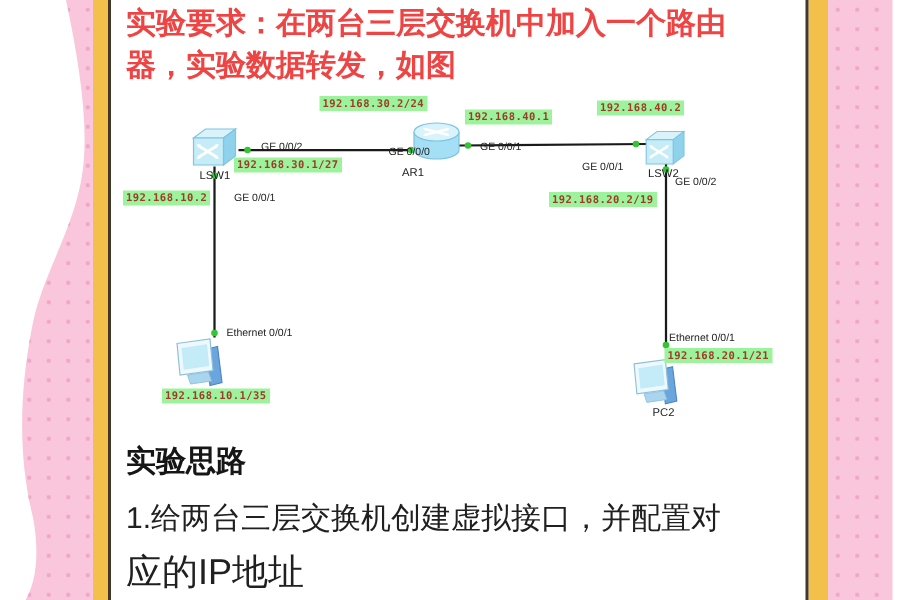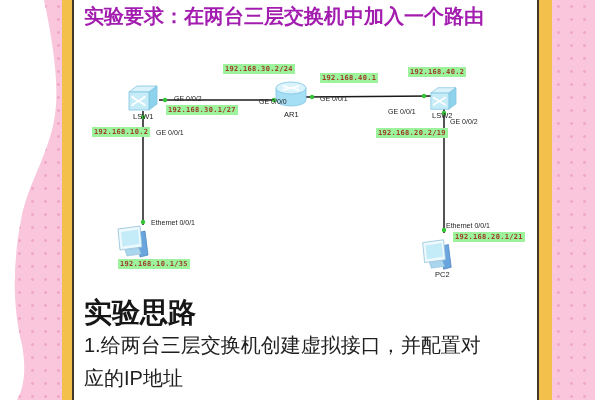--- a/index.html
+++ b/index.html
@@ -20,49 +20,50 @@
     background-color:#f9c6dc;
     background-image:radial-gradient(circle,#f0a6c8 1.3px,rgba(0,0,0,0) 1.5px);
     background-size:13px 13px;
   }
   .gold-left{position:absolute;left:62px;top:0;width:10px;height:400px;background:#f2c04b;}
   .gold-right{position:absolute;left:539px;top:0;width:13px;height:400px;background:#f2c04b;}
   .darkline-left{position:absolute;left:72px;top:0;width:2px;height:400px;background:#43372b;}
   .darkline-right{position:absolute;left:537px;top:0;width:2px;height:400px;background:#43372b;}
   
   .req{position:absolute;left:84px;top:2px;width:452px;font-size:20px;line-height:28px;
-       font-weight:bold;color:#a21caf;}
-  .h2{position:absolute;left:84px;top:294px;font-size:28px;font-weight:bold;color:#161616;}
+       font-weight:bold;color:#ef4444;}
+  .h2{position:absolute;left:84px;top:294px;font-size:20px;font-weight:bold;color:#161616;}
   .step1{position:absolute;left:84px;top:332px;font-size:20px;color:#202020;text-align:center;}
-  .step2{position:absolute;left:84px;top:365px;font-size:20px;color:#202020;}
+  .step2{position:absolute;left:84px;top:365px;font-size:24px;color:#202020;}
   
   .port-label{position:absolute;font-size:7px;color:#222;white-space:nowrap;z-index:3;}
   .dev-label{position:absolute;font-size:7.5px;color:#222;white-space:nowrap;z-index:1;}
   .ip-label{
     position:absolute;background:#9cf39c;color:#9c3b28;
     font-family:"DejaVu Sans Mono",monospace;font-size:7px;font-weight:bold;
-    padding:1px 2px;letter-spacing:.3px;white-space:nowrap;z-index:4;margin-left:10px;
+    padding:1px 2px;letter-spacing:.3px;white-space:nowrap;z-index:4;
   }
   .icon{position:absolute;z-index:2;}
   .links-svg{position:absolute;left:0;top:0;z-index:0;}
 </style>
 </head>
 <body>
 
 <div class="canvas">
 
   <div class="pink-left"></div>
   <div class="gold-left"></div>
   <div class="darkline-left"></div>
   <div class="pink-right"></div>
   <div class="gold-right"></div>
   <div class="darkline-right"></div>
 
   <div class="req">
     <div>实验要求：在两台三层交换机中加入一个路由</div>
+    <div>器，实验数据转发，如图</div>
   </div>
 
   <svg class="links-svg" width="600" height="400">
     <line x1="159" y1="100" x2="280" y2="100" stroke="#1a1a1a" stroke-width="1.5"></line>
     <line x1="306" y1="97" x2="431" y2="96" stroke="#1a1a1a" stroke-width="1.5"></line>
     <line x1="143" y1="111" x2="143" y2="225" stroke="#1a1a1a" stroke-width="1.5"></line>
     <line x1="444" y1="108" x2="444" y2="233" stroke="#1a1a1a" stroke-width="1.5"></line>
     <circle cx="165" cy="100" r="2.2" fill="#35c435"></circle>
     <circle cx="274" cy="100" r="2.2" fill="#35c435"></circle>
     <circle cx="312" cy="97" r="2.2" fill="#35c435"></circle>
@@ -104,21 +105,21 @@
   </svg>
 
   <svg class="icon" style="left:416px;top:235px" width="40" height="38" viewBox="0 0 40 40">
     <polygon points="25,12 33,10 36,34 28,36" fill="#6aa5dd" stroke="#4f86c2" stroke-width="0.8"></polygon>
     <polygon points="6,8 28,5 30,26 8,29" fill="#eef9fd" stroke="#8fc0da" stroke-width="0.8"></polygon>
     <polygon points="9,11 26,8.5 27.5,23 10.5,25.5" fill="#c4ebf8"></polygon>
     <polygon points="13,29 27,27 29,33 15,35" fill="#a9d6ee" stroke="#8fc0da" stroke-width="0.6"></polygon>
   </svg>
 
   <span class="dev-label" style="left:133px;top:112px">LSW1</span>
-  <span class="dev-label" style="left:284px;top:110px">AR1</span>
+  <span class="dev-label" style="left:268px;top:110px">AR1</span>
   <span class="dev-label" style="left:432px;top:111px">LSW2</span>
   <span class="dev-label" style="left:126px;top:261px">PC1</span>
   <span class="dev-label" style="left:435px;top:270px">PC2</span>
 
   <span class="port-label" style="left:174px;top:95px">GE 0/0/2</span>
   <span class="port-label" style="left:156px;top:129px">GE 0/0/1</span>
   <span class="port-label" style="left:259px;top:98px">GE 0/0/0</span>
   <span class="port-label" style="left:320px;top:95px">GE 0/0/1</span>
   <span class="port-label" style="left:388px;top:108px">GE 0/0/1</span>
   <span class="port-label" style="left:450px;top:118px">GE 0/0/2</span>

